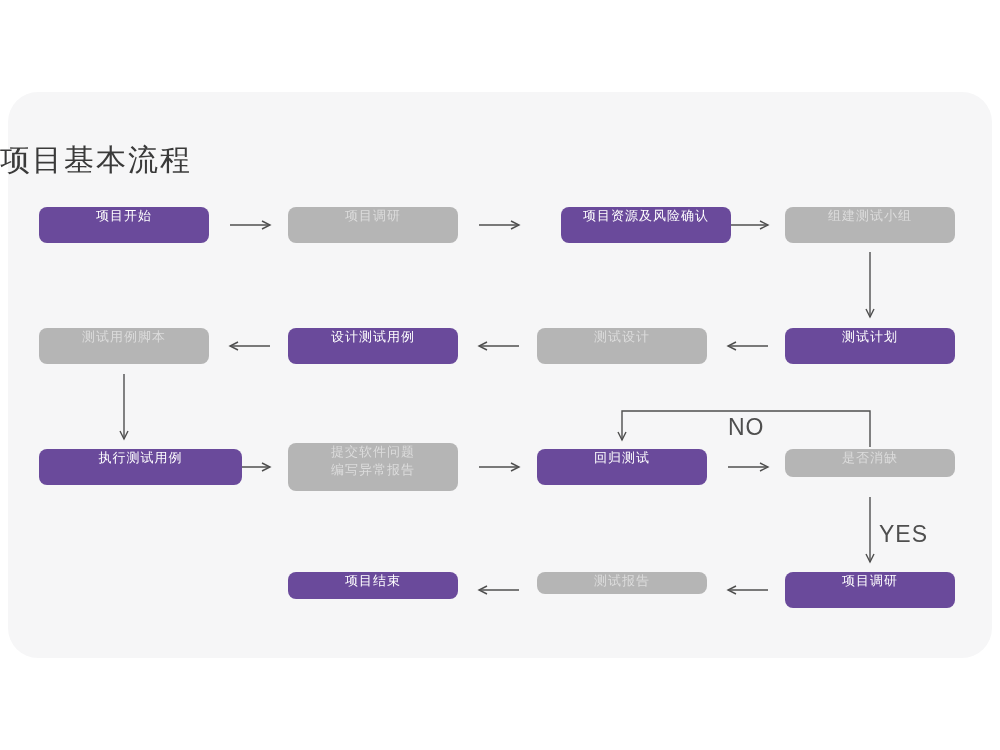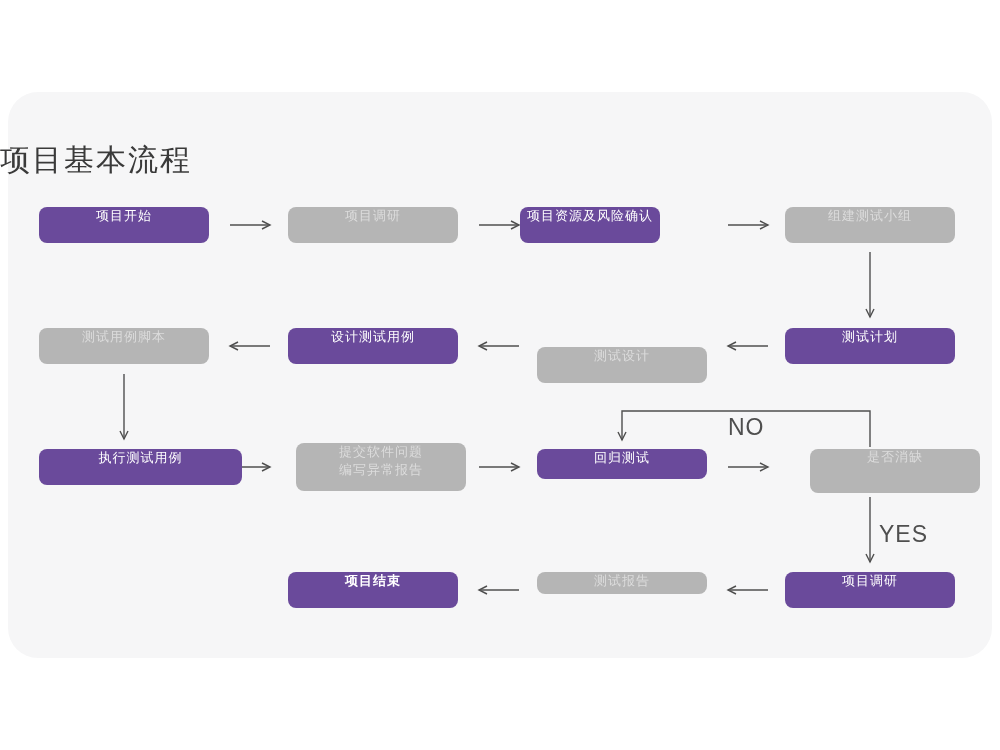--- a/index.html
+++ b/index.html
@@ -70,58 +70,58 @@
   <path class="edge" marker-end="url(#ah)" d="M768,590 L728,590"></path>
   <path class="edge" marker-end="url(#ah)" d="M519,590 L479,590"></path>
 </svg>
 
 <div class="node purple" style="left:39px;top:207px;width:170px;height:36px;">
   <span>项目开始</span>
 </div>
 <div class="node gray" style="left:288px;top:207px;width:170px;height:36px;">
   <span>项目调研</span>
 </div>
-<div class="node purple" style="left:520px;top:207px;width:140px;height:36px;">
+<div class="node purple" style="left:561px;top:207px;width:170px;height:36px;">
   <span>项目资源及风险确认</span>
 </div>
 <div class="node gray" style="left:785px;top:207px;width:170px;height:36px;">
   <span>组建测试小组</span>
 </div>
 
 <div class="node purple" style="left:785px;top:328px;width:170px;height:36px;">
   <span>测试计划</span>
 </div>
-<div class="node gray" style="left:537px;top:328px;width:170px;height:36px;margin-top:19px;">
+<div class="node gray" style="left:537px;top:328px;width:170px;height:36px;">
   <span>测试设计</span>
 </div>
 <div class="node purple" style="left:288px;top:328px;width:170px;height:36px;">
   <span>设计测试用例</span>
 </div>
 <div class="node gray" style="left:39px;top:328px;width:170px;height:36px;">
   <span>测试用例脚本</span>
 </div>
 
 <div class="node purple" style="left:39px;top:449px;width:203px;height:36px;">
   <span>执行测试用例</span>
 </div>
-<div class="node gray" style="left:288px;top:443px;width:170px;height:48px;margin-left:8px;">
+<div class="node gray" style="left:288px;top:443px;width:170px;height:48px;">
   <span>提交软件问题</span>
   <span>编写异常报告</span>
 </div>
-<div class="node purple" style="left:537px;top:449px;width:170px;height:30px;">
+<div class="node purple" style="left:537px;top:449px;width:170px;height:36px;">
   <span>回归测试</span>
 </div>
-<div class="node gray" style="left:810px;top:449px;width:170px;height:44px;font-family:Liberation Mono, monospace;">
+<div class="node gray" style="left:785px;top:449px;width:170px;height:28px;">
   <span>是否消缺</span>
 </div>
 
 <div class="node purple" style="left:785px;top:572px;width:170px;height:36px;">
   <span>项目调研</span>
 </div>
 <div class="node gray" style="left:537px;top:572px;width:170px;height:22px;">
   <span>测试报告</span>
 </div>
-<div class="node purple" style="left:288px;top:572px;width:170px;height:36px;font-weight:bold;">
+<div class="node purple" style="left:288px;top:572px;width:170px;height:27px;">
   <span>项目结束</span>
 </div>
 
 <div class="edge-label" style="left:728px;top:414px;">NO</div>
 <div class="edge-label" style="left:879px;top:521px;">YES</div>
 
 </body></html>

